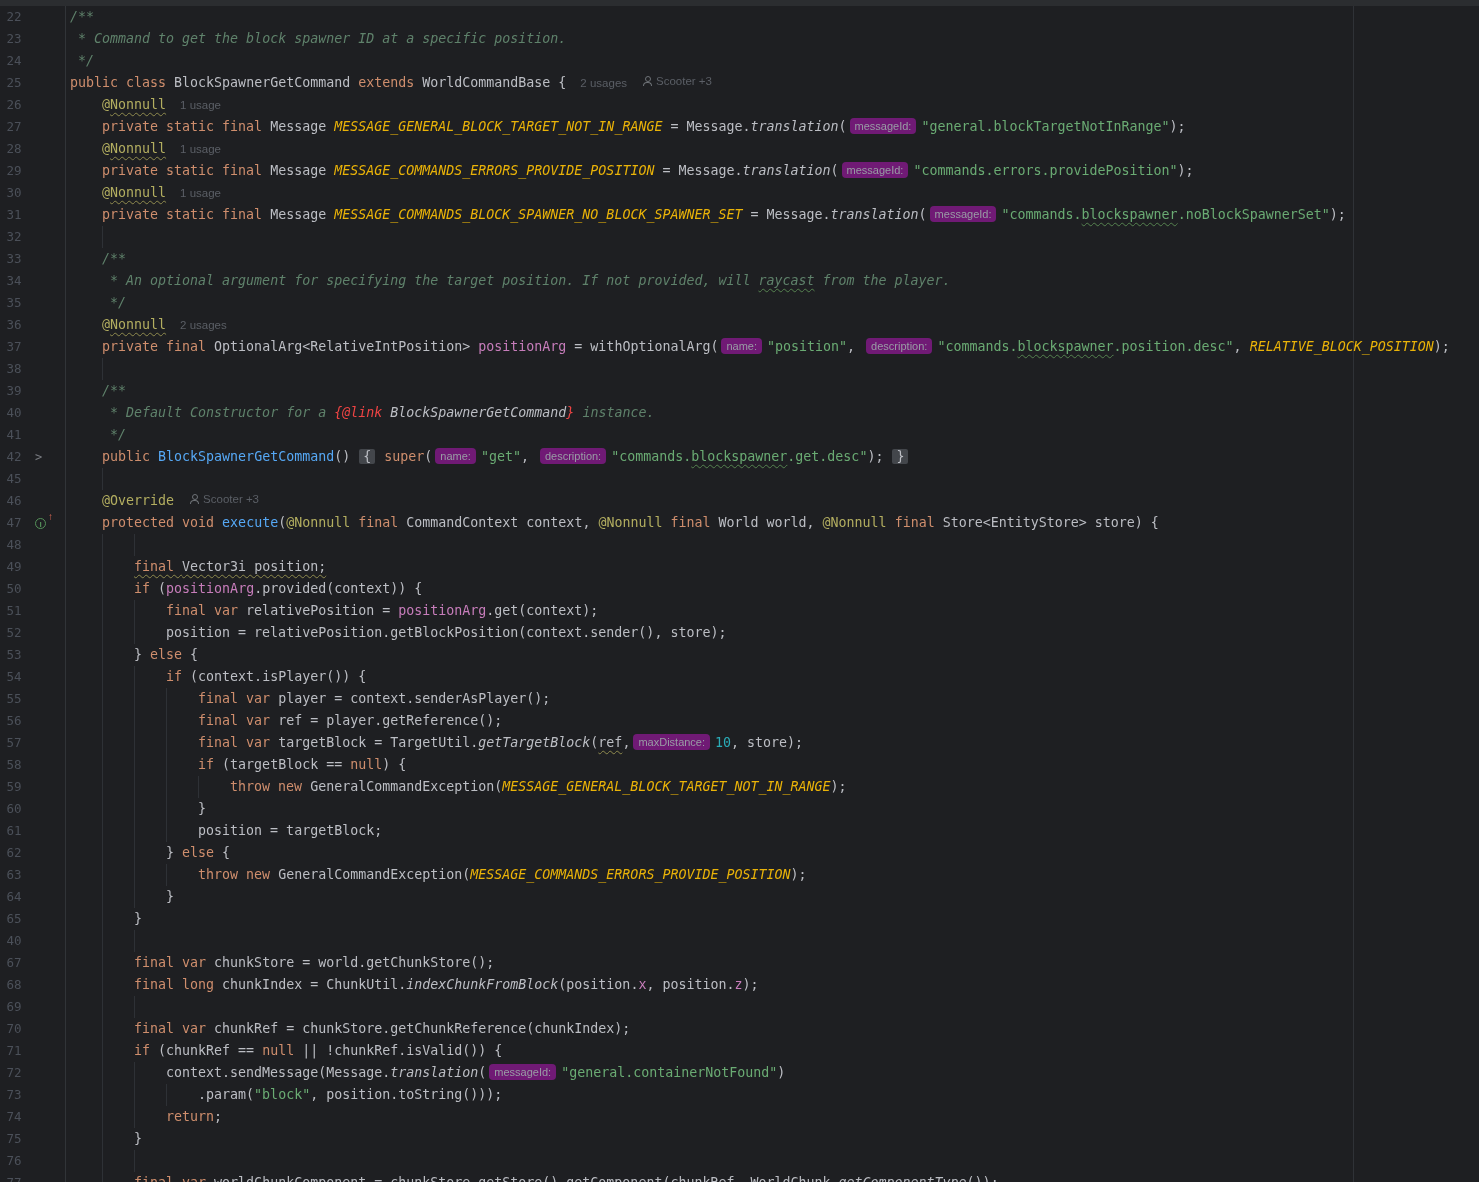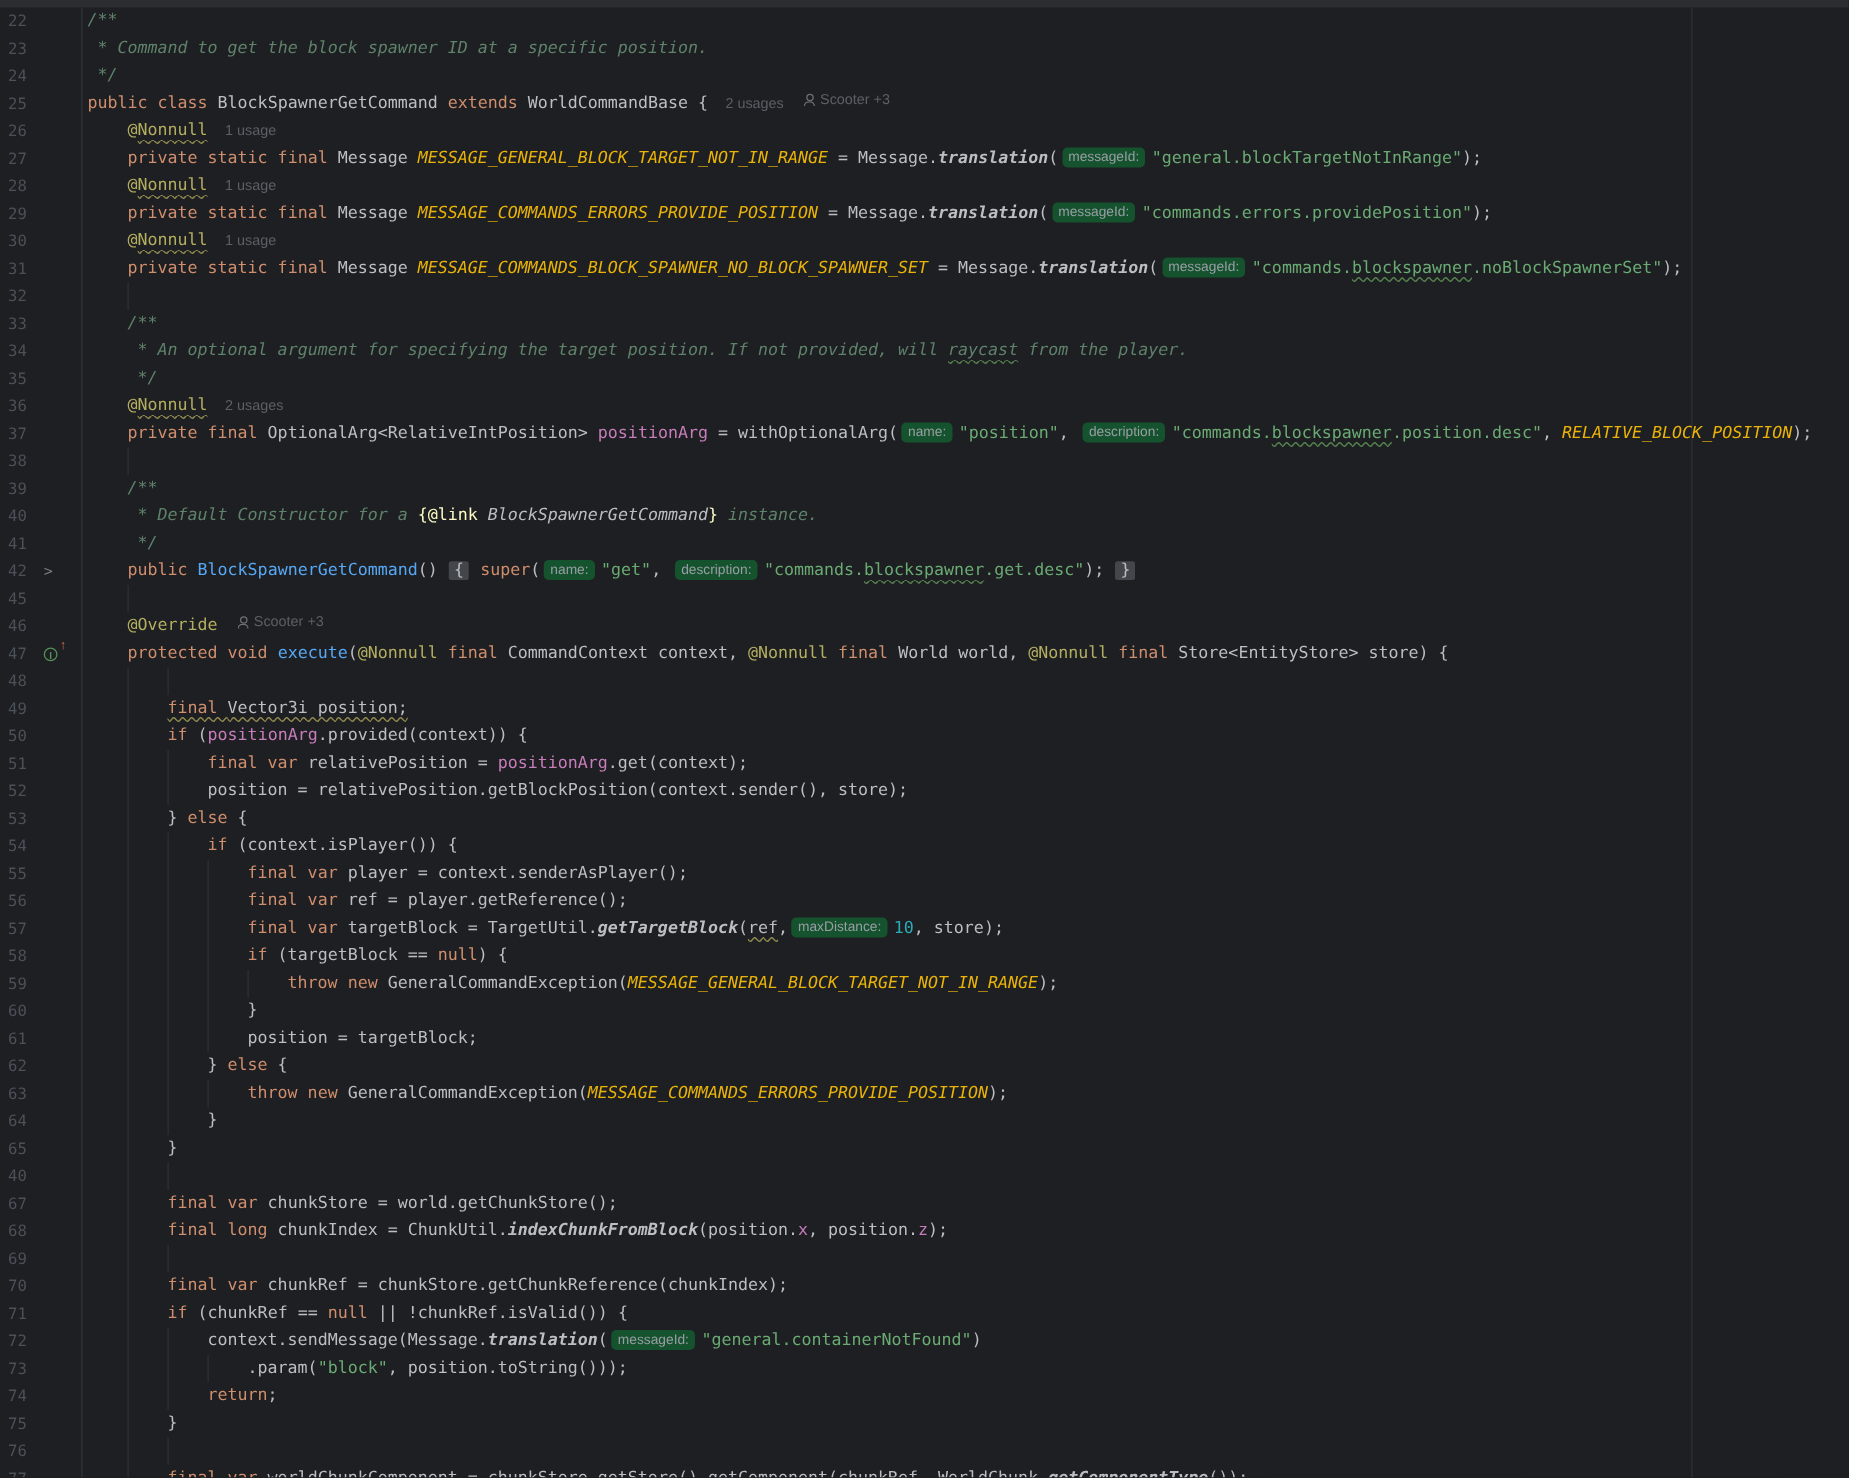--- a/index.html
+++ b/index.html
@@ -18,29 +18,29 @@
   .ind + .ind{border-left:1px solid #2e3136;}
   
   .kw{color:#CF8E6D;}
   .def{color:#BCBEC4;}
   .const{color:#eab308;font-style:italic;}
   .field{color:#C77DBB;}
   .str{color:#6AAB73;}
   .num2{color:#2AACB8;}
   .ann{color:#B3AE60;}
   .doc{color:#5F826B;font-style:italic;}
-  .doctag{color:#fef9c3;}
+  .doctag{color:#ef4444;font-style:italic;}
   .doclink{color:#BCBEC4;font-style:italic;}
   .mdecl{color:#56A8F5;}
-  .sm{color:#BCBEC4;font-style:italic;font-weight:bold;}
+  .sm{color:#BCBEC4;font-style:italic;}
   .wy{text-decoration-line:underline;text-decoration-style:wavy;text-decoration-color:#8f8a4e;
       text-decoration-thickness:1px;text-underline-offset:3px;margin-top:16px;}
   .wg{text-decoration-line:underline;text-decoration-style:wavy;text-decoration-color:#55824f;
       text-decoration-thickness:1px;text-underline-offset:3px;}
-  .hint{background:#14532d;color:#999da5;font:11px "Liberation Sans",sans-serif;
+  .hint{background:#701a75;color:#999da5;font:11px "Liberation Sans",sans-serif;
         border-radius:4px;padding:1px 5px;margin:0 5px 0 3px;display:inline-block;
         line-height:14px;transform:translateY(-1px);}
   .fold{background:#43464b;color:#BCBEC4;border-radius:2px;padding:0 4px;margin:0 1px;}
   .ghost{color:#5b5f66;font:11.5px "Liberation Sans",sans-serif;margin-left:14px;}
   .author{color:#5b5f66;font:11.5px "Liberation Sans",sans-serif;margin-left:16px;
           display:inline-flex;align-items:center;gap:4px;transform:translateY(-1px);}
   .picon{position:relative;width:9px;height:10px;display:inline-block;}
   .picon::before{content:"";position:absolute;top:0;left:2px;width:4px;height:4px;
                  border:1px solid #6e7277;border-radius:50%;}
   .picon::after{content:"";position:absolute;bottom:0;left:0;width:7px;height:3px;

